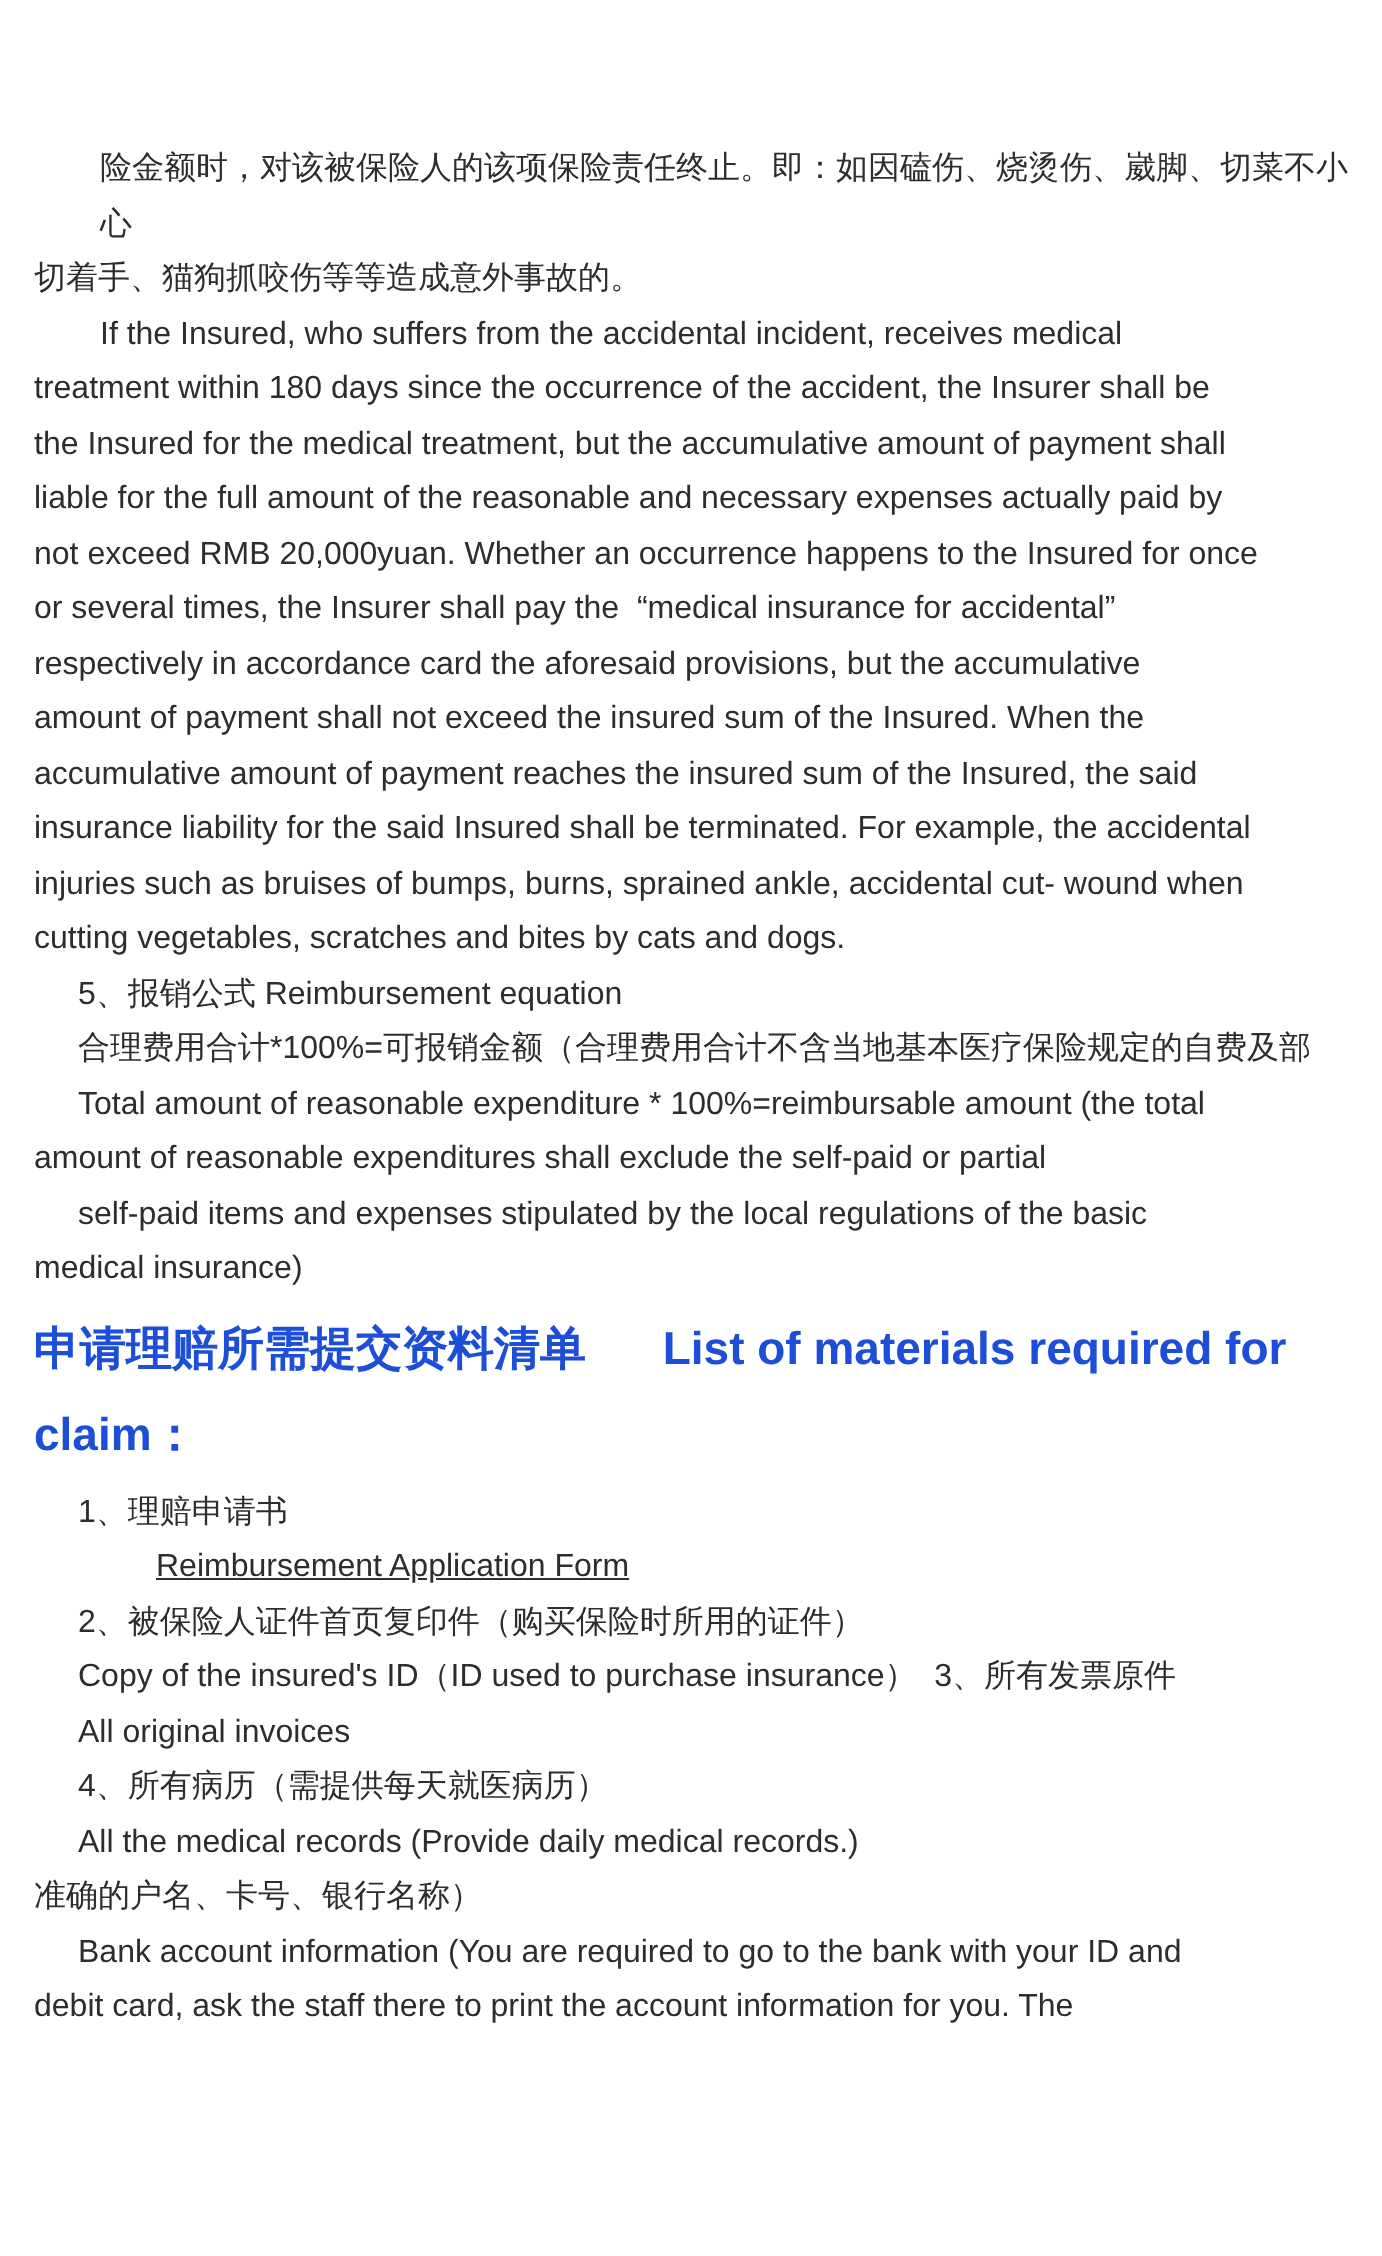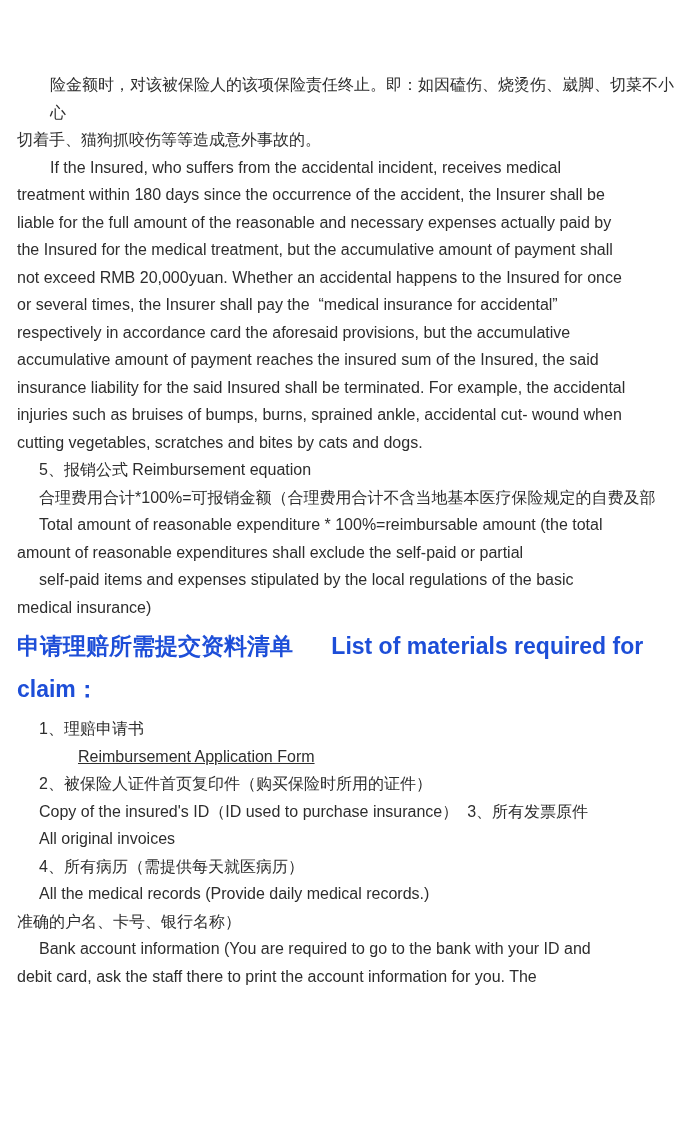--- a/index.html
+++ b/index.html
@@ -34,25 +34,26 @@
 <div class="page" style="color: rgb(45, 45, 45); background: rgb(255, 255, 255);">
 
   <div class="para indent-zh">
       <div class="line first">险金额时，对该被保险人的该项保险责任终止。即：如因磕伤、烧烫伤、崴脚、切菜不小心</div>
       <div class="line">切着手、猫狗抓咬伤等等造成意外事故的。</div>
     </div>
 
   <div class="para indent-zh">
       <div class="line first">If the Insured, who suffers from the accidental incident, receives medical</div>
       <div class="line">treatment within 180 days since the occurrence of the accident, the Insurer shall be</div>
+      <div class="line">the Insured for the medical treatment, but the accumulative amount of payment shall</div>
       <div class="line">liable for the full amount of the reasonable and necessary expenses actually paid by</div>
-      <div class="line">the Insured for the medical treatment, but the accumulative amount of payment shall</div>
-      <div class="line">not exceed RMB 20,000yuan. Whether an accidental happens to the Insured for once</div>
+      <div class="line">not exceed RMB 20,000yuan. Whether an occurrence happens to the Insured for once</div>
       <div class="line">or several times, the Insurer shall pay the  “medical insurance for accidental”</div>
       <div class="line">respectively in accordance card the aforesaid provisions, but the accumulative</div>
+      <div class="line">amount of payment shall not exceed the insured sum of the Insured. When the</div>
       <div class="line">accumulative amount of payment reaches the insured sum of the Insured, the said</div>
       <div class="line">insurance liability for the said Insured shall be terminated. For example, the accidental</div>
       <div class="line">injuries such as bruises of bumps, burns, sprained ankle, accidental cut- wound when</div>
       <div class="line">cutting vegetables, scratches and bites by cats and dogs.</div>
     </div>
 
   <div class="para indent-sm">
       <div class="line first">5、报销公式 Reimbursement equation</div>
     </div>
 

